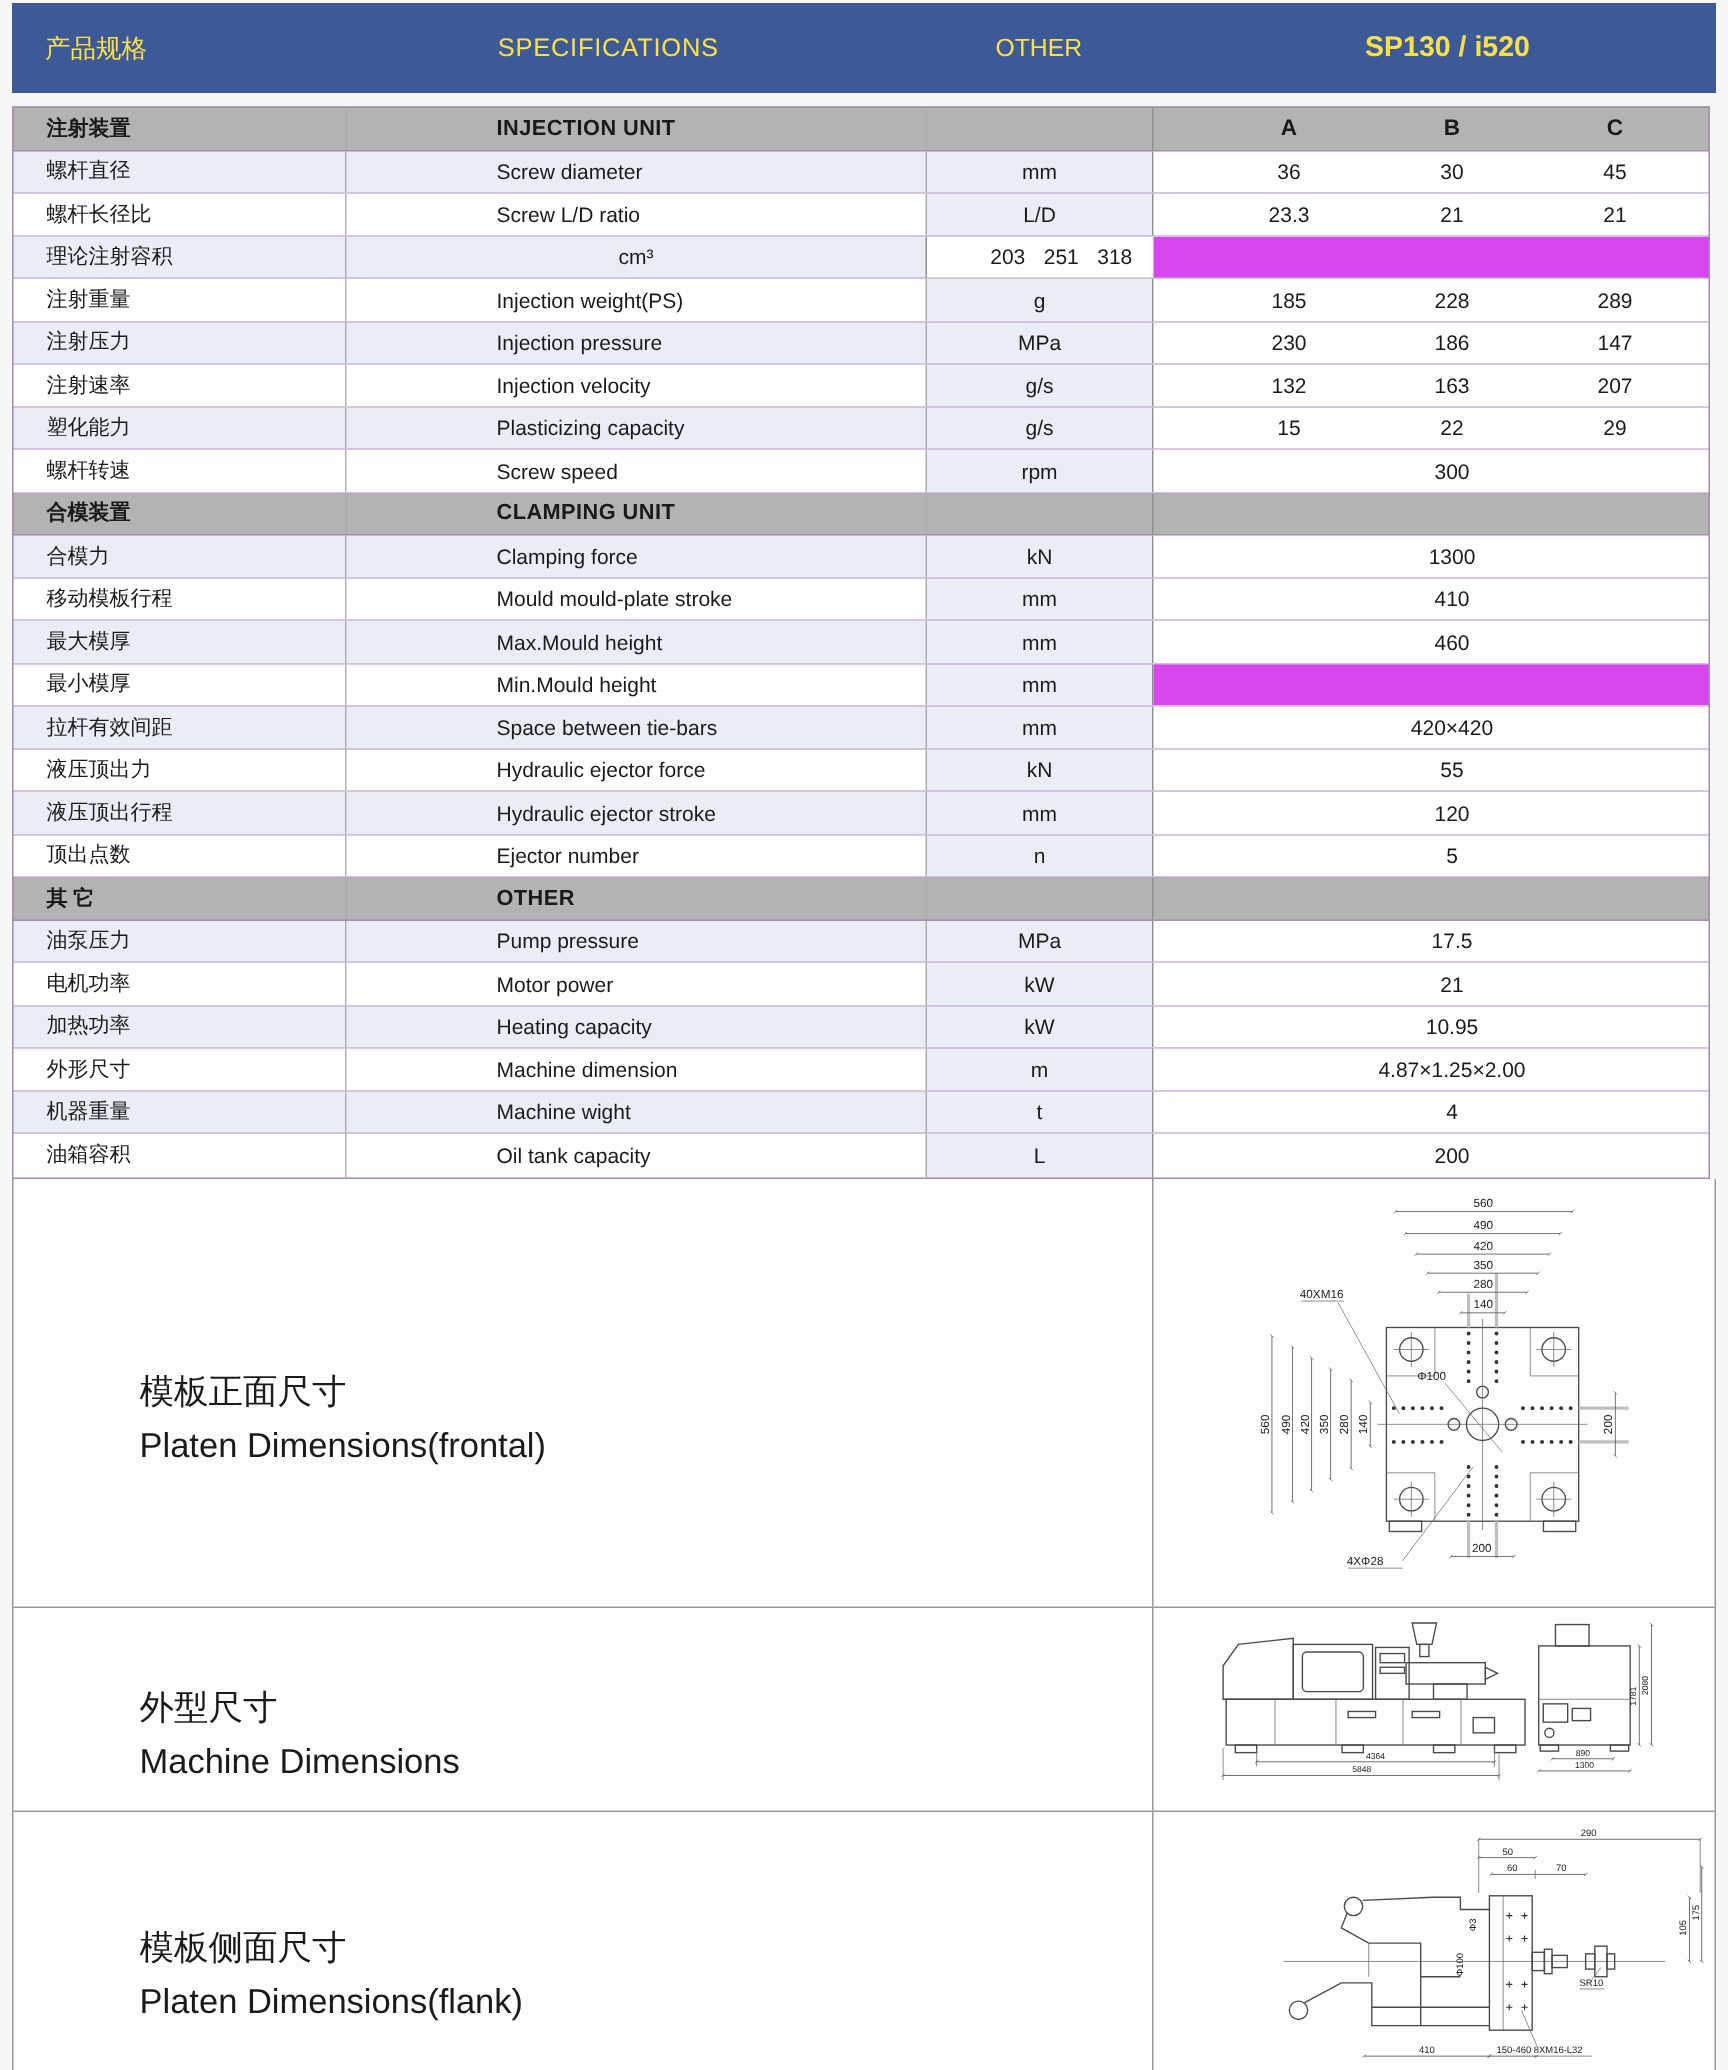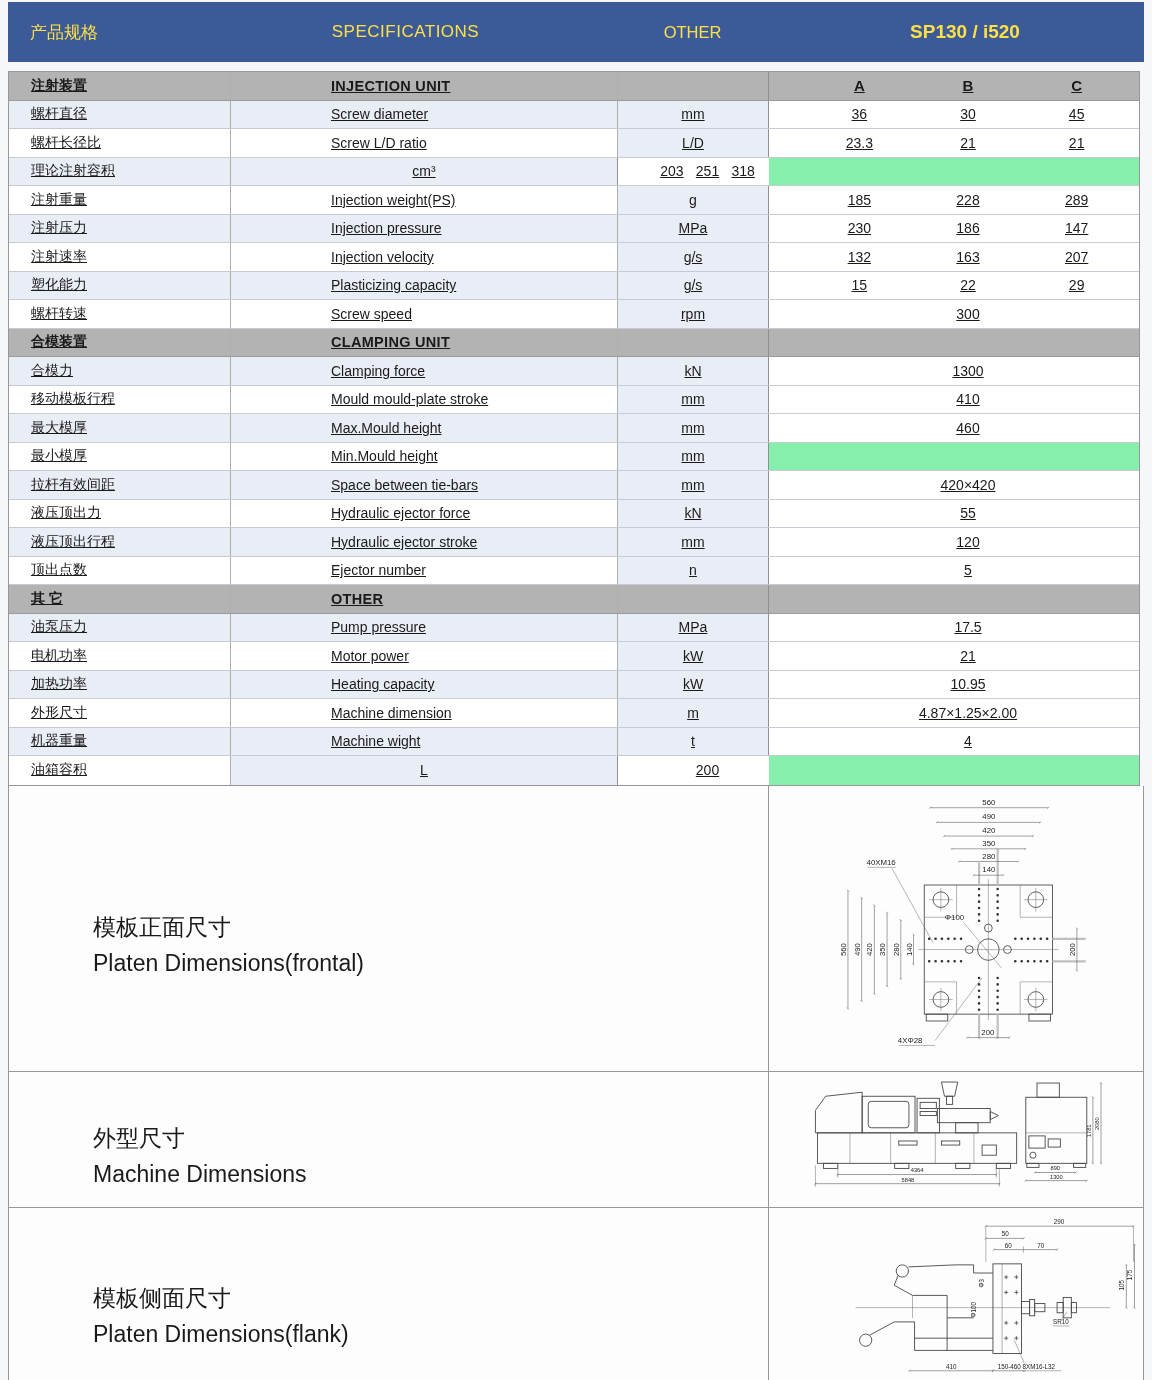--- a/index.html
+++ b/index.html
@@ -6,21 +6,21 @@
   .page{width:1152px;height:1380px;background:#f6f7f8;overflow:hidden;position:relative;
         font-family:"Liberation Sans","DejaVu Sans",sans-serif;color:#1a1a1a;}
   
   .topbar{margin:2px 8px 0 8px;height:60px;background:#3c5a97;color:#fde047;
           display:grid;grid-template-columns:222px 387px 151px 1fr;align-items:center;}
   .tb-c1{padding-left:22px;font-size:17px;}
   .tb-c2{display:flex;justify-content:center;padding-right:36px;font-size:17px;letter-spacing:.5px;}
   .tb-c3{display:flex;justify-content:center;font-size:16.5px;}
   .tb-c4{display:flex;justify-content:center;padding-left:18px;font-size:19px;font-weight:bold;}
   
-  .spec-table{margin:9px 12px 0 8px;border:1px solid #97979c;background:#86efac;text-decoration:underline;}
+  .spec-table{margin:9px 12px 0 8px;border:1px solid #97979c;background:#d946ef;}
   .t-row{display:grid;grid-template-columns:222px 387px 151px 1fr;height:28.5px;box-sizing:border-box;
          border-bottom:1px solid #c6cad2;font-size:14px;}
   .t-row:last-child{border-bottom:none;}
   .cell{display:flex;align-items:center;box-sizing:border-box;background:#fff;}
   .c1{padding-left:22px;border-right:1px solid #aeaeae;}
   .c2{padding-left:100px;border-right:1px solid #aeaeae;}
   .c3{justify-content:center;border-right:1px solid #8f8f8f;background:#e9edf5;}
   .c4.values{display:grid;grid-template-columns:repeat(3,1fr);padding:0 8px 0 36px;align-items:center;}
   .vcell{text-align:center;}
   .vhead{font-weight:bold;font-size:15px;}
@@ -265,20 +265,21 @@
       <div class="t-row data-row tint">
         <div class="cell c1">机器重量</div>
         <div class="cell c2">Machine wight</div>
         <div class="cell c3">t</div>
         <div class="cell c4 values">
           <div class="vmerged">4</div>
         </div>
       </div>
       <div class="t-row data-row">
         <div class="cell c1">油箱容积</div>
+        <div class="cell c2">Oil tank capacity</div>
         <div class="cell c3">L</div>
         <div class="cell c4 values">
           <div class="vmerged">200</div>
         </div>
       </div>
     </div>
 
   <div class="diagram-panel">
 
     <svg width="0" height="0" style="position:absolute">

